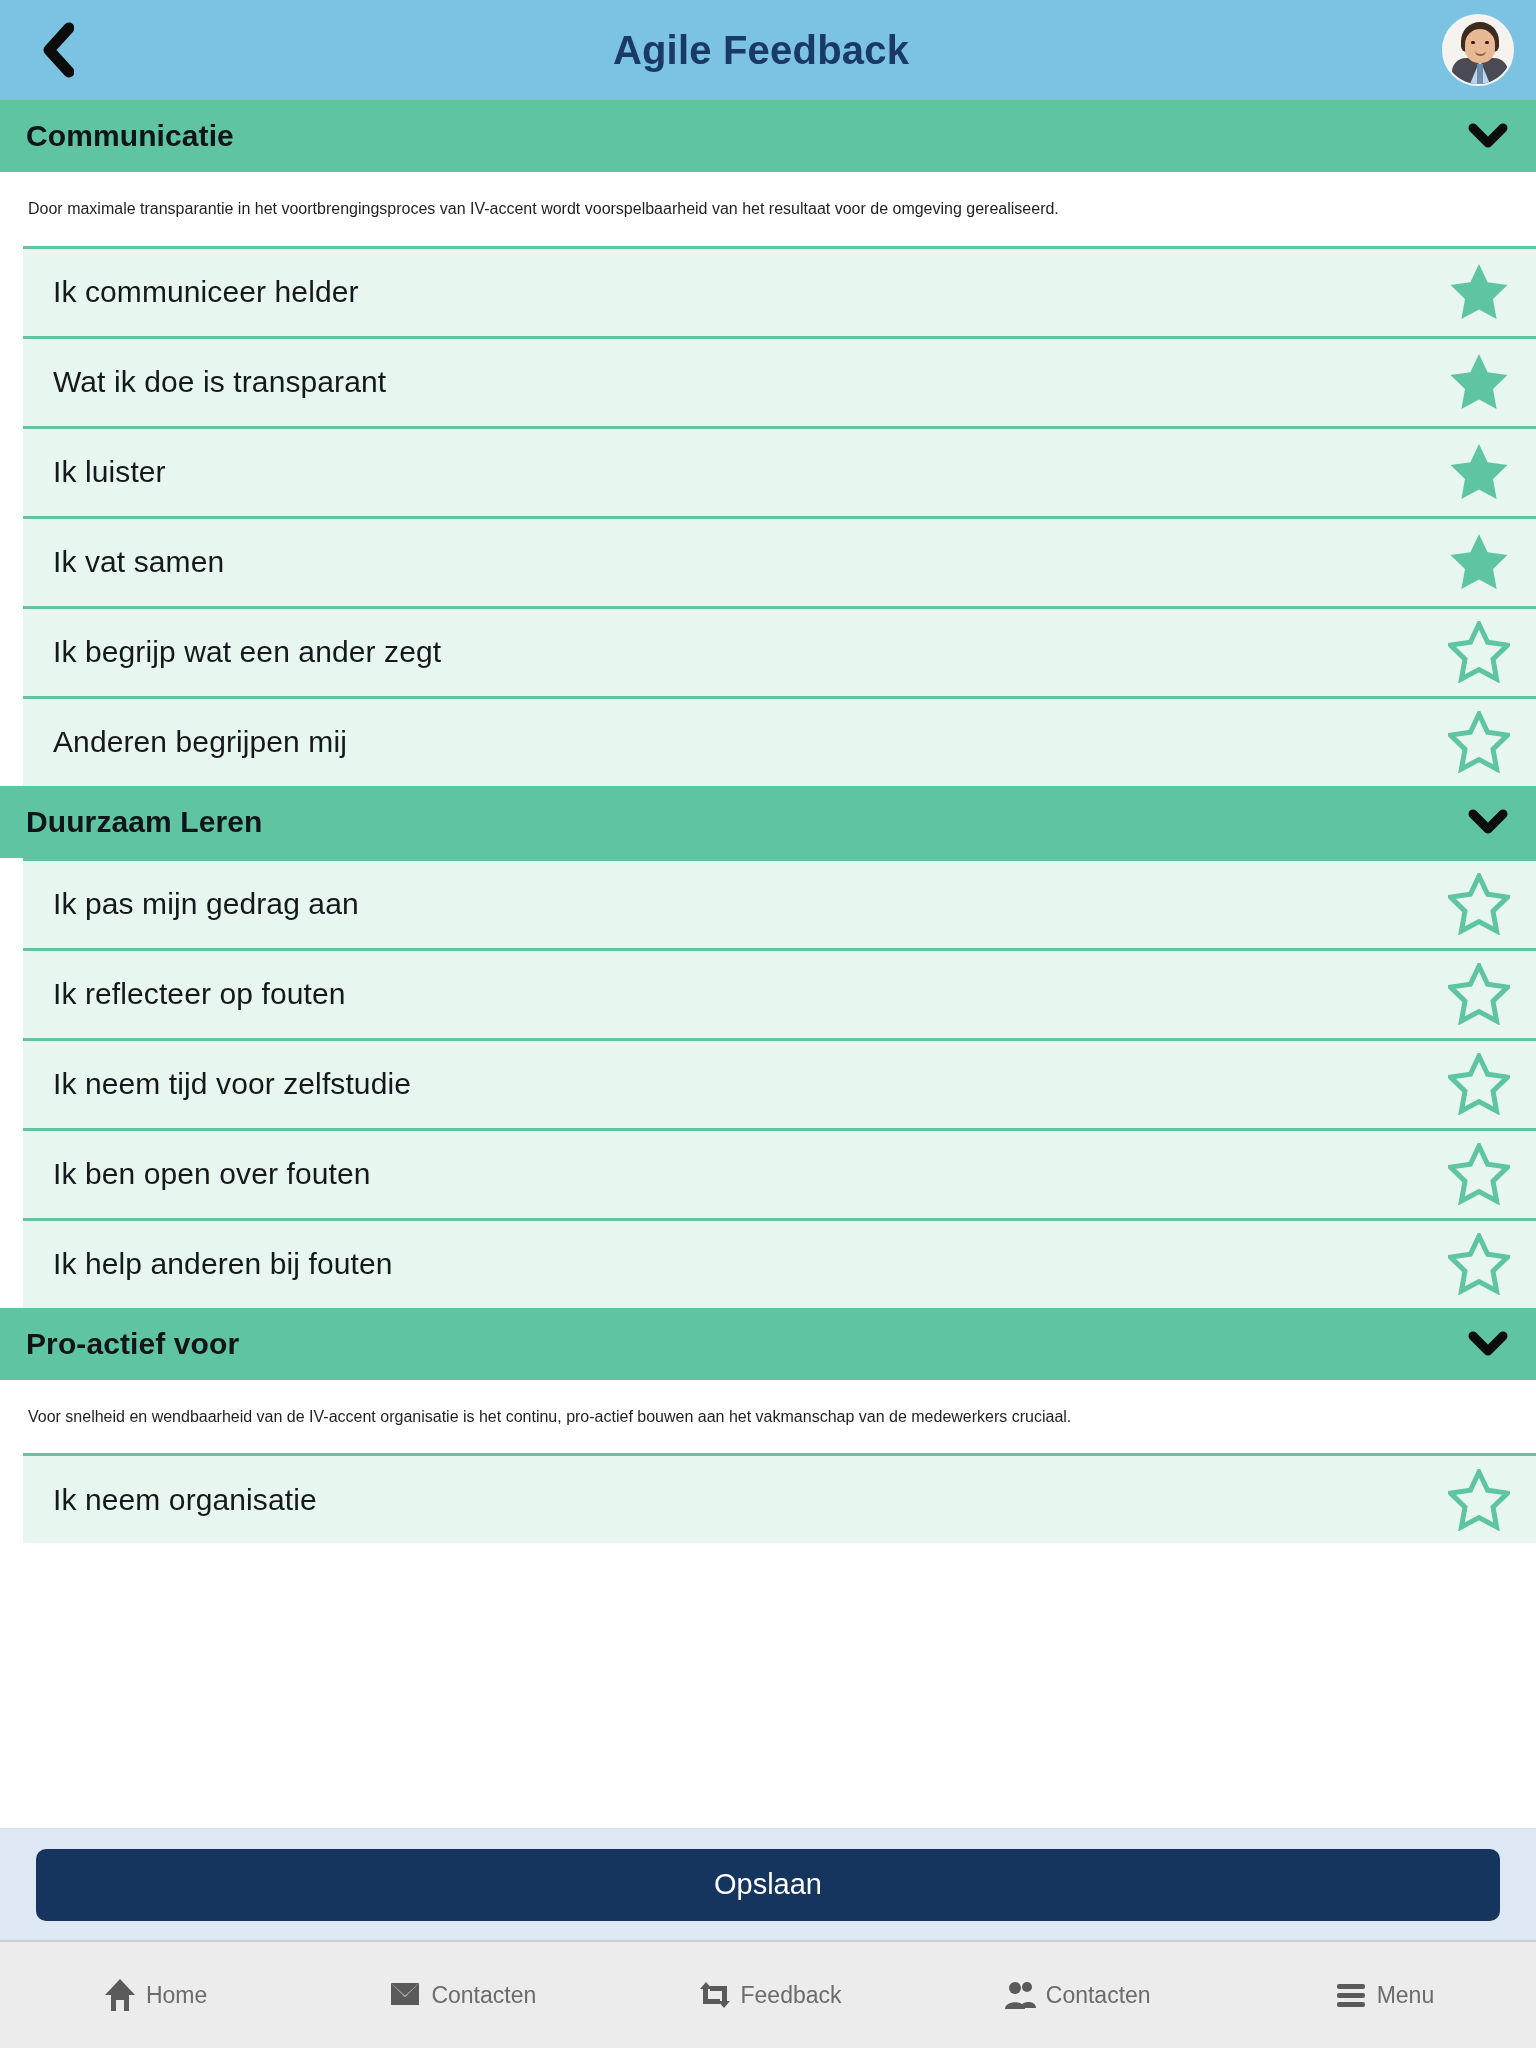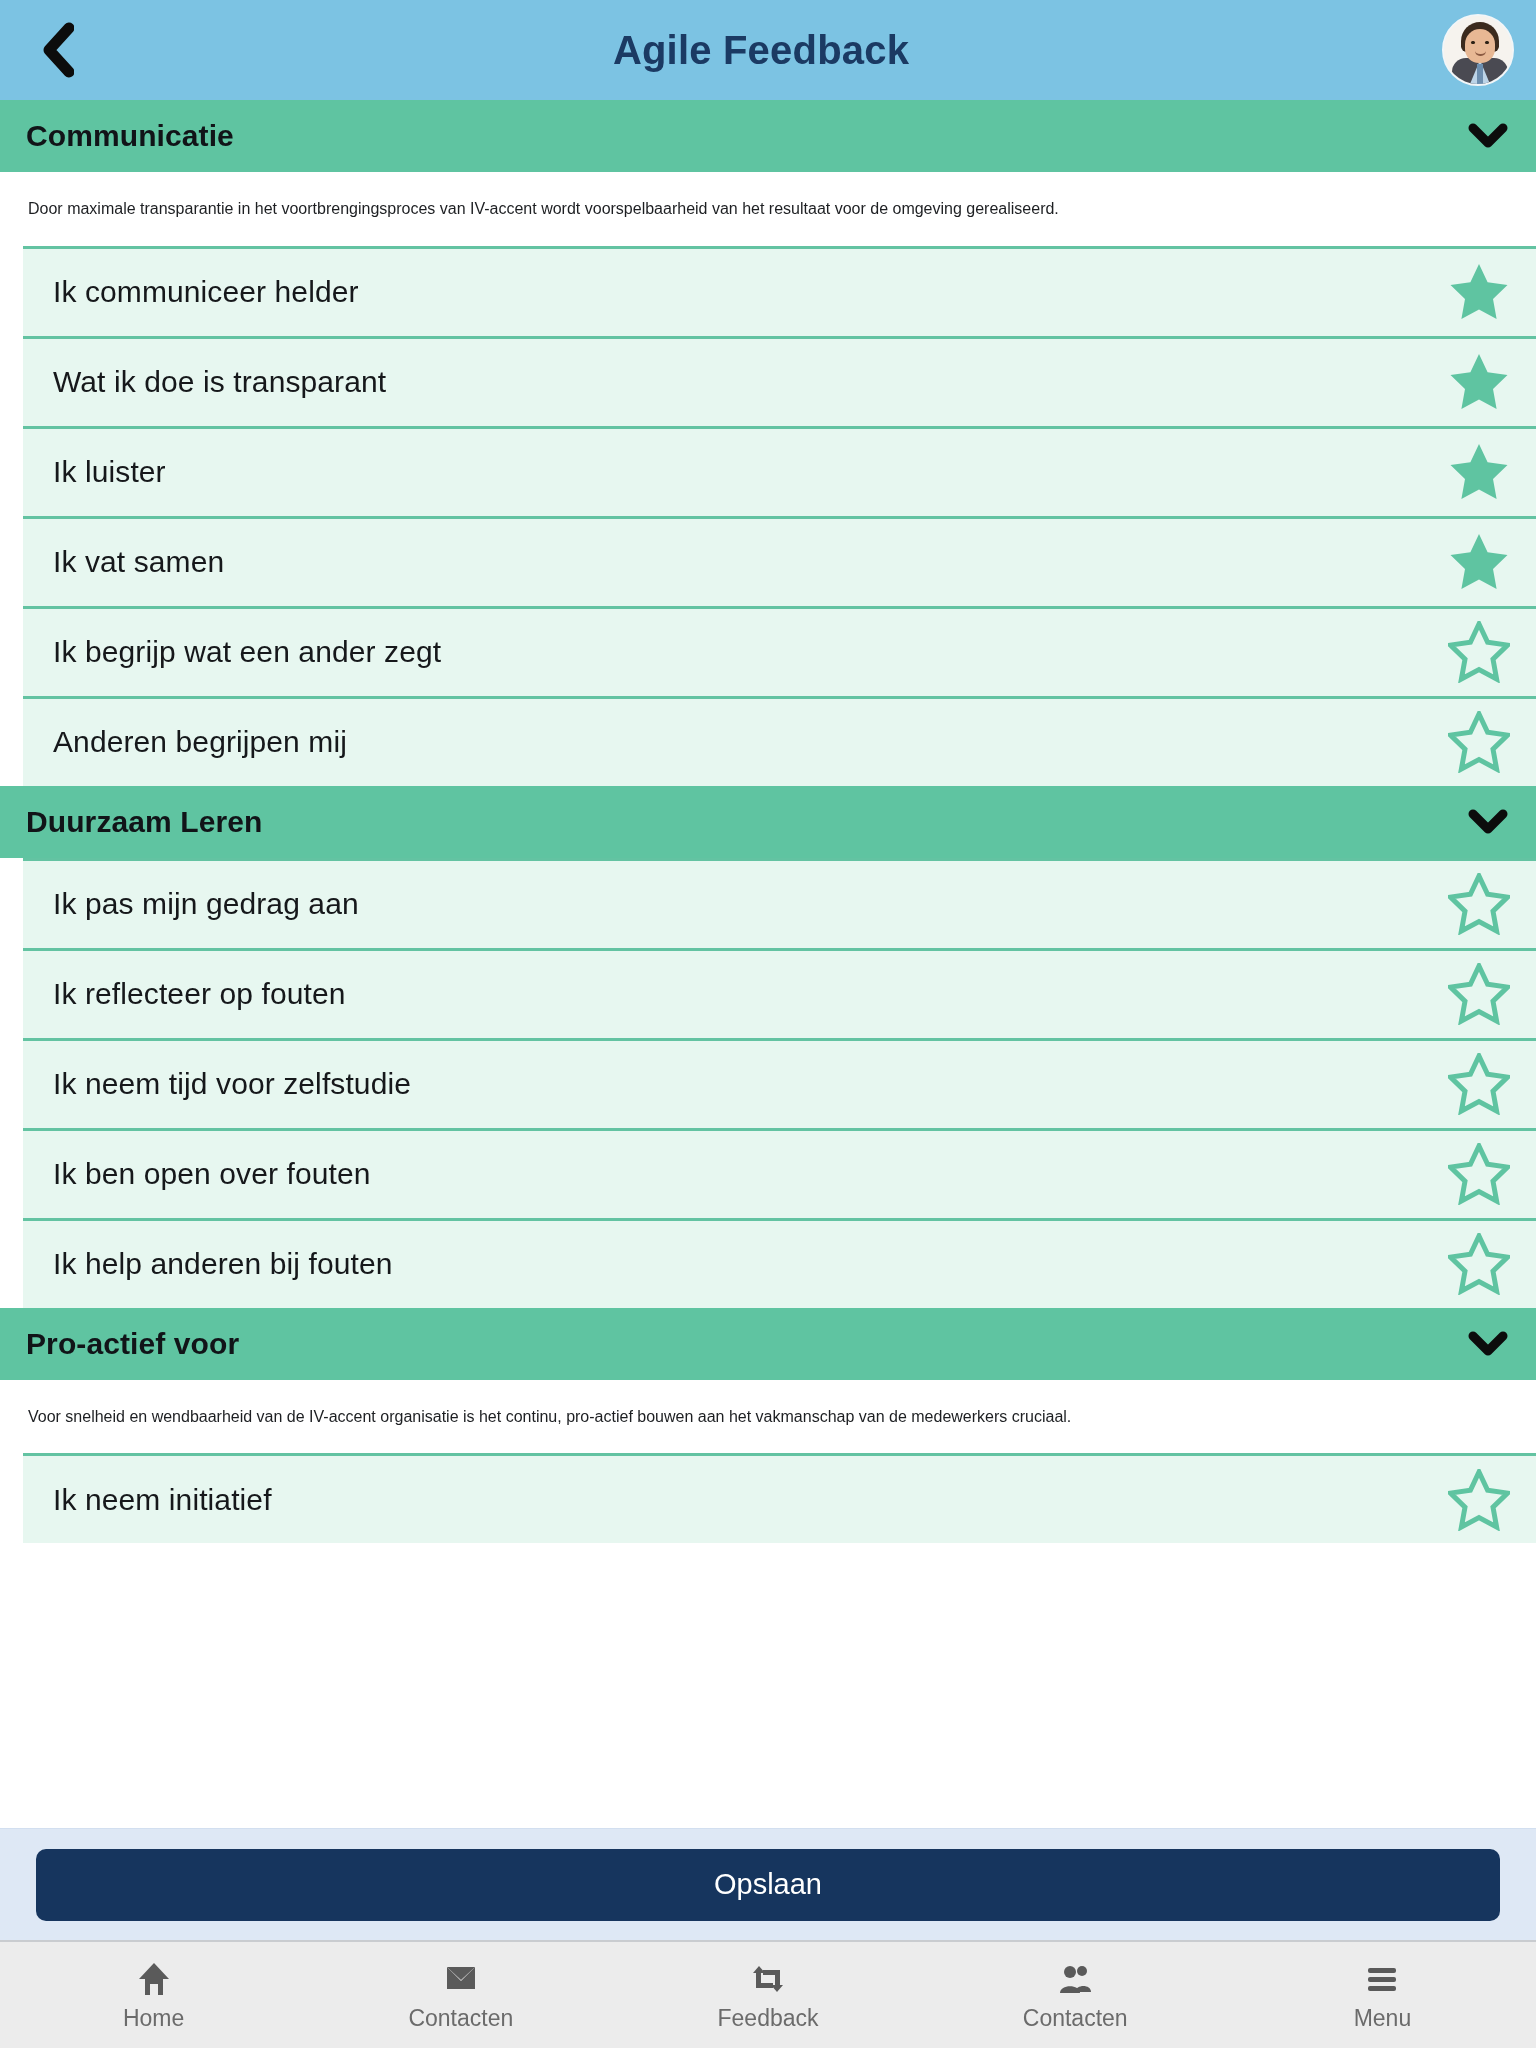--- a/index.html
+++ b/index.html
@@ -179,21 +179,21 @@
     flex: 0 0 auto;
     height: 108px;
     background: #ECECEC;
     border-top: 2px solid #c9ccd0;
     display: flex;
     align-items: stretch;
   }
   .tab {
     flex: 1 1 0;
     display: flex;
-    flex-direction: column;
+    flex-direction: row;
     align-items: center;
     justify-content: center;
     gap: 6px;
     cursor: pointer;
   }
   .tab-icon {
     height: 40px;
     display: flex;
     align-items: flex-end;
     justify-content: center;
@@ -337,21 +337,21 @@
       <div class="section-header">
         <span class="section-title">Pro-actief voor</span>
         <span class="chev">
           <svg width="40" height="26" viewBox="0 0 40 26">
             <path d="M5 5 L20 20 L35 5" fill="none" stroke="#0c0c0c" stroke-width="9" stroke-linecap="round" stroke-linejoin="round"></path>
           </svg>
         </span>
       </div>
       <div class="section-desc">Voor snelheid en wendbaarheid van de IV-accent organisatie is het continu, pro-actief bouwen aan het vakmanschap van de medewerkers cruciaal.</div>
       <div class="item-row">
-        <span class="item-label">Ik neem initiatief</span>
+        <span class="item-label">Ik neem organisatie</span>
         <span class="item-star">
           <svg width="62" height="62" viewBox="0 0 62 62">
             <polygon points="31,3 39.6,21.3 59.5,24.1 45,38.1 48.6,58 31,48.5 13.4,58 17,38.1 2.5,24.1 22.4,21.3" fill="none" stroke="#5FC4A1" stroke-width="5" stroke-linejoin="miter"></polygon>
           </svg>
         </span>
       </div>
     </div>
 
   <div class="savebar">
     <button class="save-btn">Opslaan</button>

